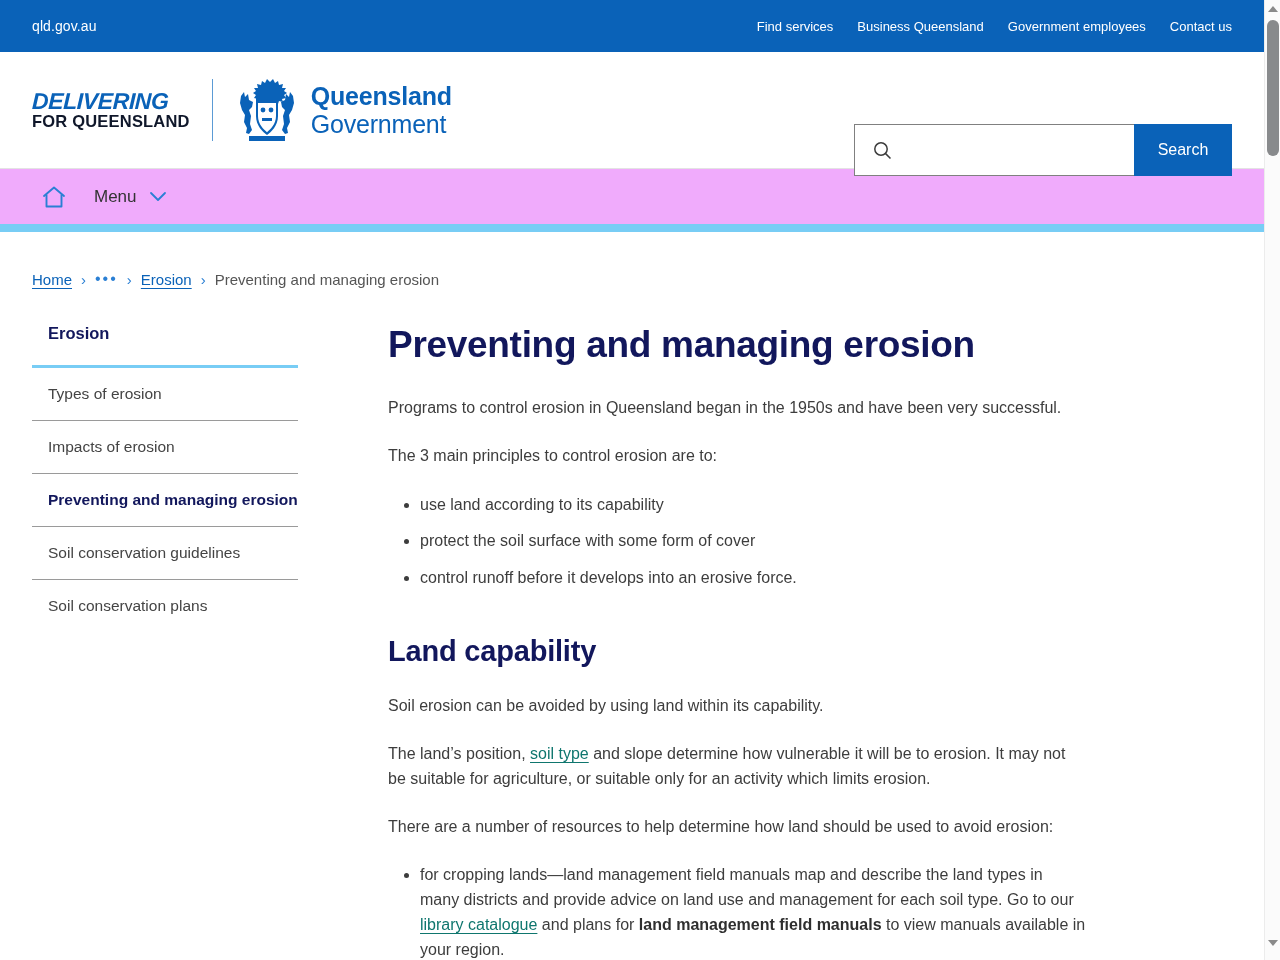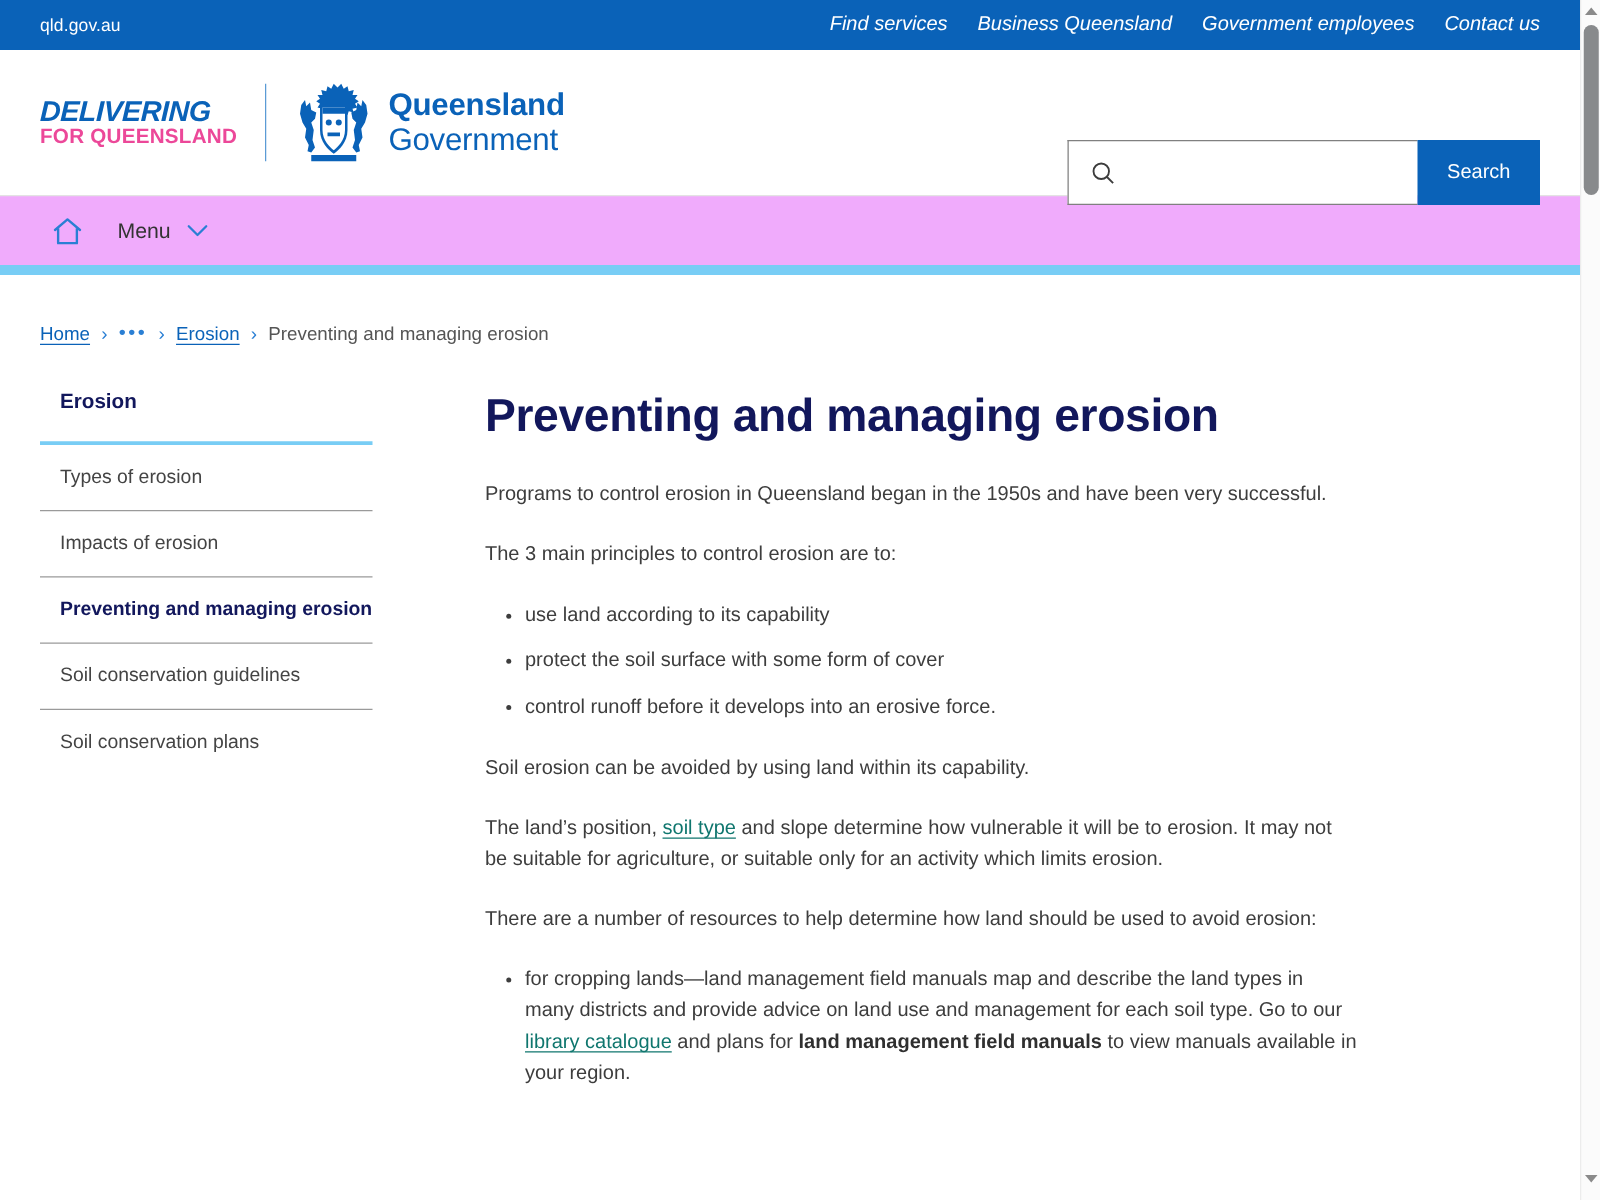--- a/index.html
+++ b/index.html
@@ -10,41 +10,41 @@
     background:#ffffff;
     overflow:hidden;
     position:relative;
   }
 
   
   .viewport { position:absolute; left:0; top:0; width:1264px; height:960px; overflow:hidden; background:#fff; }
 
   
   .utility-bar {
-    height:40px; background:#0a62b8; color:#fff;
+    height:52px; background:#0a62b8; color:#fff;
     display:flex; align-items:center; padding:0 0 0 32px;
     font-size:13.5px;
   }
   .utility-brand { font-size:14px; letter-spacing:.1px; }
   .utility-links { margin-left:auto; display:flex; gap:24px; padding-right:32px; }
-  .utility-links a { color:#fff; text-decoration:none; font-size:16px; white-space:nowrap;font-style:italic; }
+  .utility-links a { color:#fff; text-decoration:none; font-size:13px; white-space:nowrap; }
 
   
   .masthead { height:116px; background:#fff; display:flex; align-items:center; padding:0 32px; position:relative; }
   .logo-wrap { display:flex; align-items:center; gap:0; }
   .delivering {
     display:flex; flex-direction:column; justify-content:center;
     line-height:1.02; padding-right:22px;
   }
   .delivering .l1 {
     font-style:italic; font-weight:bold; font-size:23px; color:#0a62b8;
     letter-spacing:-0.4px; transform:skewX(-2deg);
   }
   .delivering .l2 {
-    font-weight:bold; font-size:16.5px; color:#ec4899; letter-spacing:0.2px;
+    font-weight:bold; font-size:16.5px; color:#0f172a; letter-spacing:0.2px;
   }
   .logo-divider { width:1px; height:62px; background:#5b9bd5; margin-right:22px; }
   .arms { width:64px; height:68px; flex:0 0 64px; }
   .qgov-words { margin-left:12px; line-height:1.12; }
   .qgov-words .w1 { font-weight:bold; font-size:25px; color:#0a62b8; letter-spacing:-.2px; }
   .qgov-words .w2 { font-size:25px; color:#0a62b8; letter-spacing:-.2px; }
 
   .search-group { position:absolute; right:32px; top:72px; display:flex; height:52px; }
   .search-field {
     width:280px; height:52px; border:1px solid #808080; border-right:none;
@@ -219,20 +219,21 @@
 
       <p class="body">Programs to control erosion in Queensland began in the 1950s and have been very successful.</p>
       <p class="body">The 3 main principles to control erosion are to:</p>
 
       <ul class="bullets">
         <li>use land according to its capability</li>
         <li>protect the soil surface with some form of cover</li>
         <li>control runoff before it develops into an erosive force.</li>
       </ul>
 
+      <h2 class="section-title">Land capability</h2>
 
       <p class="body">Soil erosion can be avoided by using land within its capability.</p>
 
       <p class="body"><span>The land’s position, </span><a class="inline" href="#">soil type</a><span> and slope determine how vulnerable it will be to erosion. It may not be suitable for agriculture, or suitable only for an activity which limits erosion.</span></p>
 
       <p class="body">There are a number of resources to help determine how land should be used to avoid erosion:</p>
 
       <ul class="bullets wide">
         <li><span>for cropping lands—land management field manuals map and describe the land types in many districts and provide advice on land use and management for each soil type. Go to our </span><a class="inline" href="#">library catalogue</a><span> and plans for </span><b class="strong">land management field manuals</b><span> to view manuals available in your region.</span></li>
 

